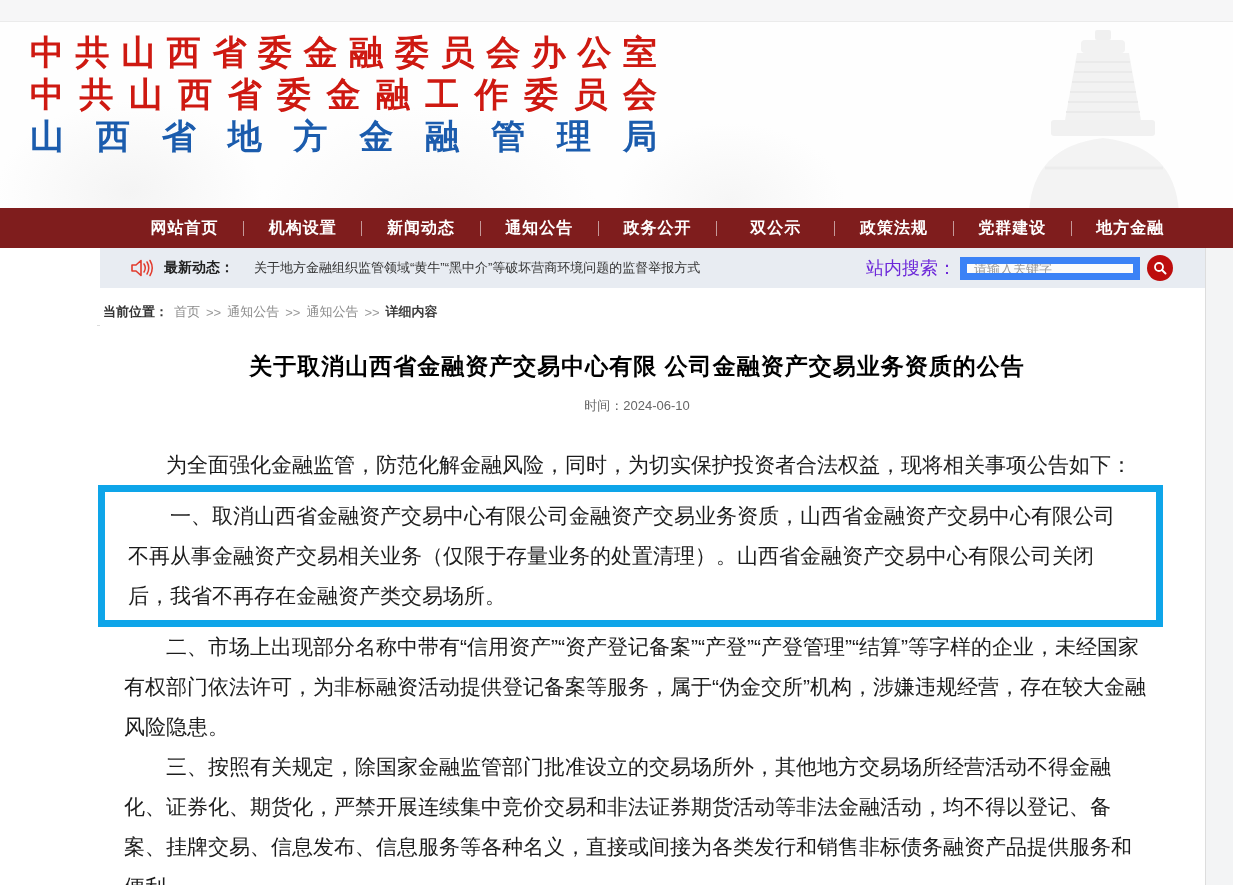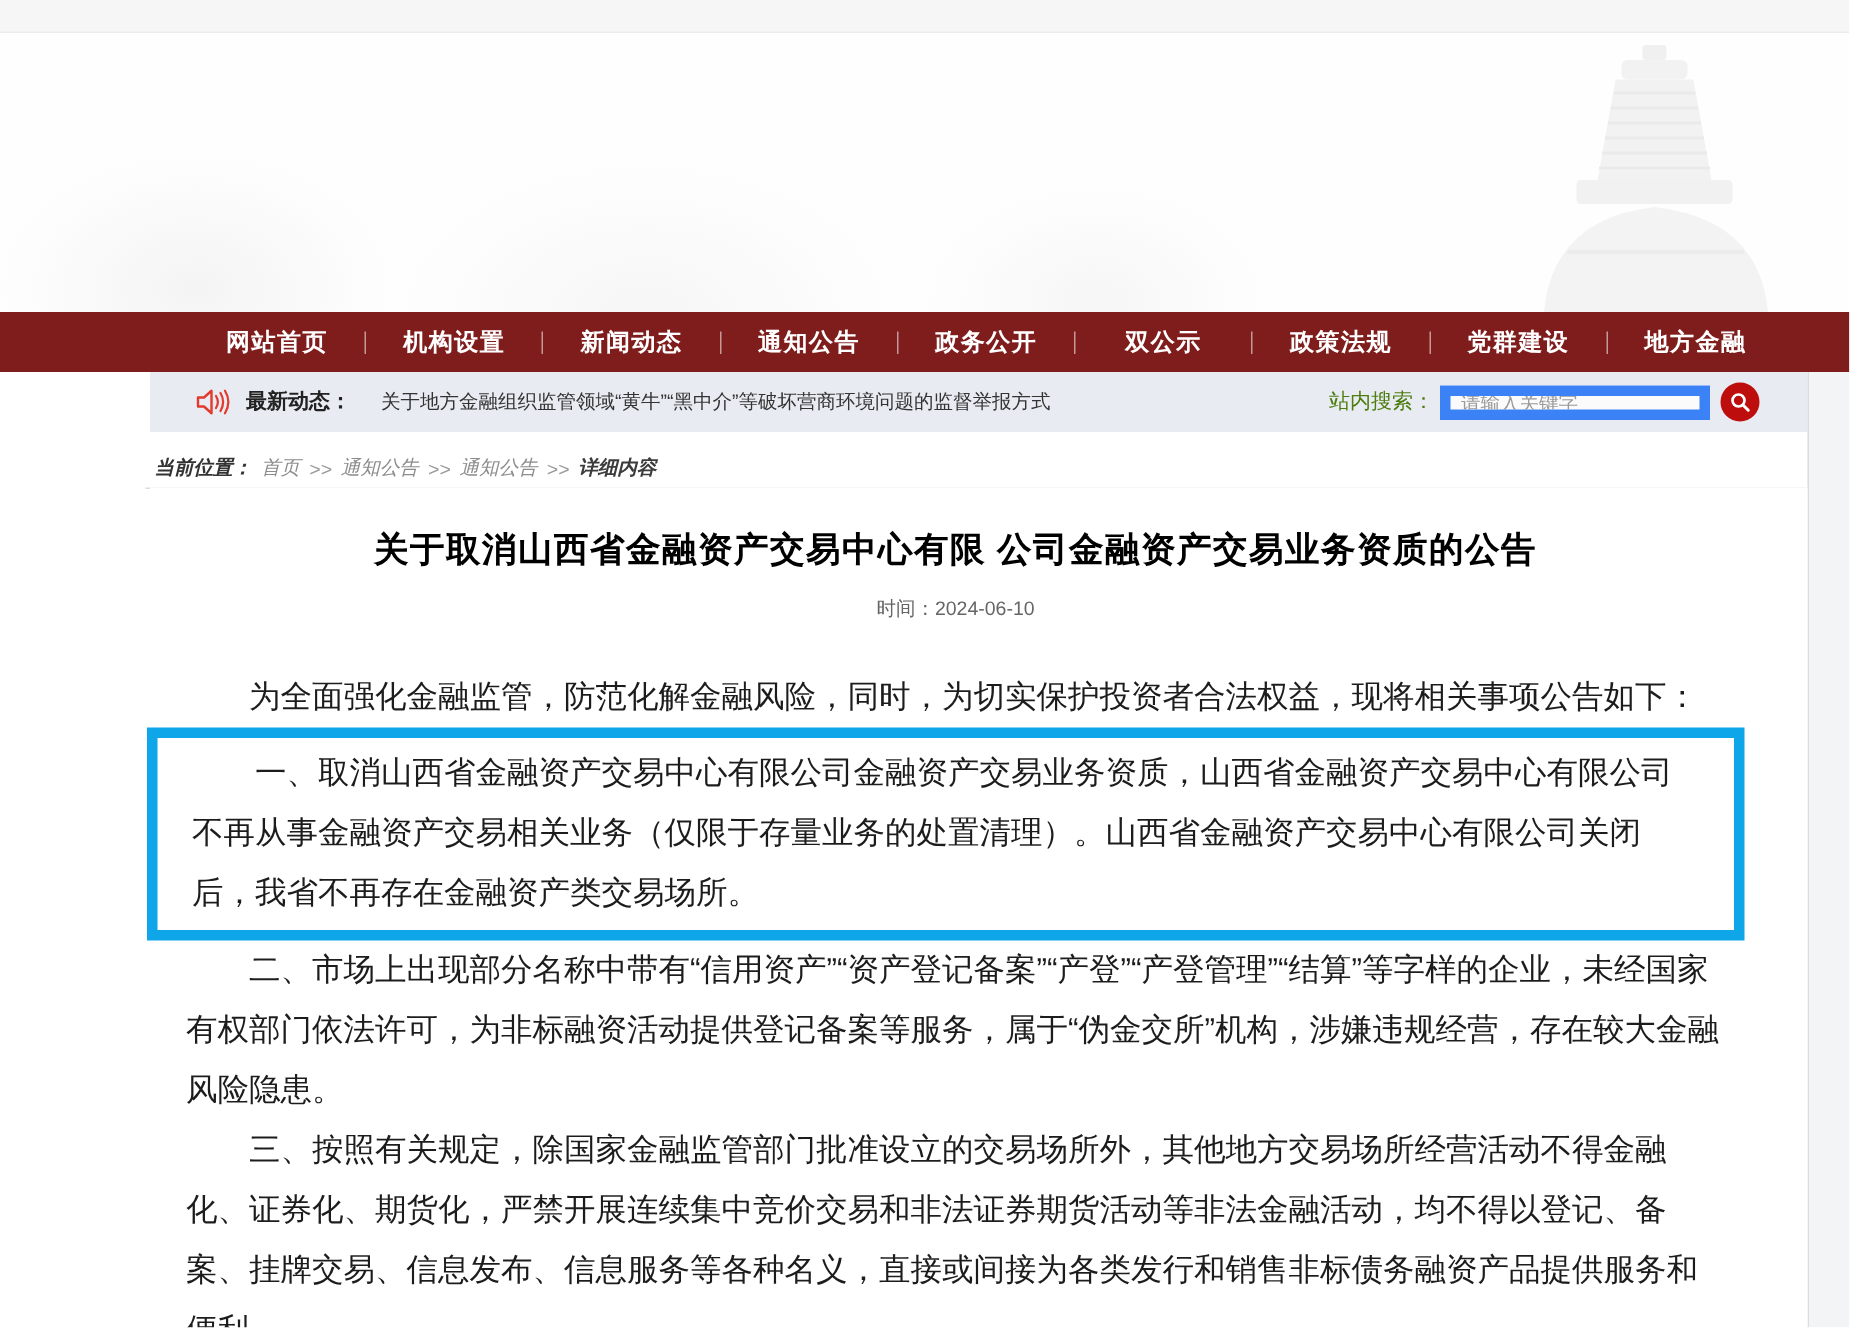--- a/index.html
+++ b/index.html
@@ -44,36 +44,36 @@
   .nav-sep { width:1px; height:15px; background:rgba(255,255,255,.55); }
   
   .news-ticker {
     position:absolute; left:100px; top:248px; width:1105px; height:40px;
     background:#e8ecf2; display:flex; align-items:center;
   }
   .speaker-wrap { margin-left:30px; display:flex; align-items:center; }
   .ticker-label { font-size:14px; font-weight:bold; color:#222; margin-left:10px; white-space:nowrap; }
   .ticker-news  { font-size:13px; color:#333; margin-left:20px; white-space:nowrap; cursor:pointer; text-decoration:none; }
   .flex-spacer { flex:1; }
-  .search-label { font-size:14px; color:#4d7c0f; white-space:nowrap; }
+  .search-label { font-size:18px; color:#6d28d9; white-space:nowrap; }
   .search-input {
     width:180px; height:23px; border:7px solid #3b82f6; background:#fbfbfb;
     font-size:13px; padding:0 7px; color:#333; margin-left:4px; outline:none;
     font-family:"Liberation Sans", sans-serif;
   }
   .search-input::placeholder { color:#9a9a9a; }
   .search-btn {
     width:26px; height:26px; border-radius:50%; background:#bd0d0d; border:none;
     margin-left:7px; margin-right:32px; display:flex; align-items:center;
     justify-content:center; cursor:pointer; flex:0 0 auto;
   }
   
   .breadcrumb {
     position:absolute; left:103px; top:303px; font-size:13px; color:#999;
-    display:flex; align-items:center; gap:6px; white-space:nowrap;font-style:italic;
+    display:flex; align-items:center; gap:6px; white-space:nowrap;
   }
   .crumb-label { color:#333; font-weight:bold; }
   .crumb-link { color:#8c8c8c; cursor:pointer; text-decoration:none; }
   .crumb-sep { color:#9a9a9a; }
   .crumb-current { color:#3c3c3c; font-weight:bold; }
   .divider {
     position:absolute; left:97px; top:325px; width:1108px; height:0;
     border-top:1px solid #dcdcdc;
   }
   .right-strip {
@@ -99,20 +99,25 @@
   }
 </style>
 </head>
 <body>
 
 <div class="page">
 
   <div class="top-strip"></div>
 
   <div class="site-header">
+    <div class="org-lines">
+      <span class="org-line org-red">中共山西省委金融委员会办公室</span>
+      <span class="org-line org-red">中共山西省委金融工作委员会</span>
+      <span class="org-line org-blue">山西省地方金融管理局</span>
+    </div>
     <svg class="stupa-watermark" width="160" height="184" viewBox="0 0 160 184">
       <rect x="70" y="2" width="16" height="10" rx="2" fill="#eeeeee"></rect>
       <rect x="56" y="12" width="44" height="13" rx="4" fill="#f0f0f0"></rect>
       <polygon points="52,25 104,25 116,92 40,92" fill="#f1f1f1"></polygon>
       <g stroke="#e7e7e7" stroke-width="2">
         <line x1="51" y1="34" x2="105" y2="34"></line>
         <line x1="49" y1="44" x2="107" y2="44"></line>
         <line x1="47" y1="54" x2="109" y2="54"></line>
         <line x1="45" y1="64" x2="111" y2="64"></line>
         <line x1="43" y1="74" x2="113" y2="74"></line>

